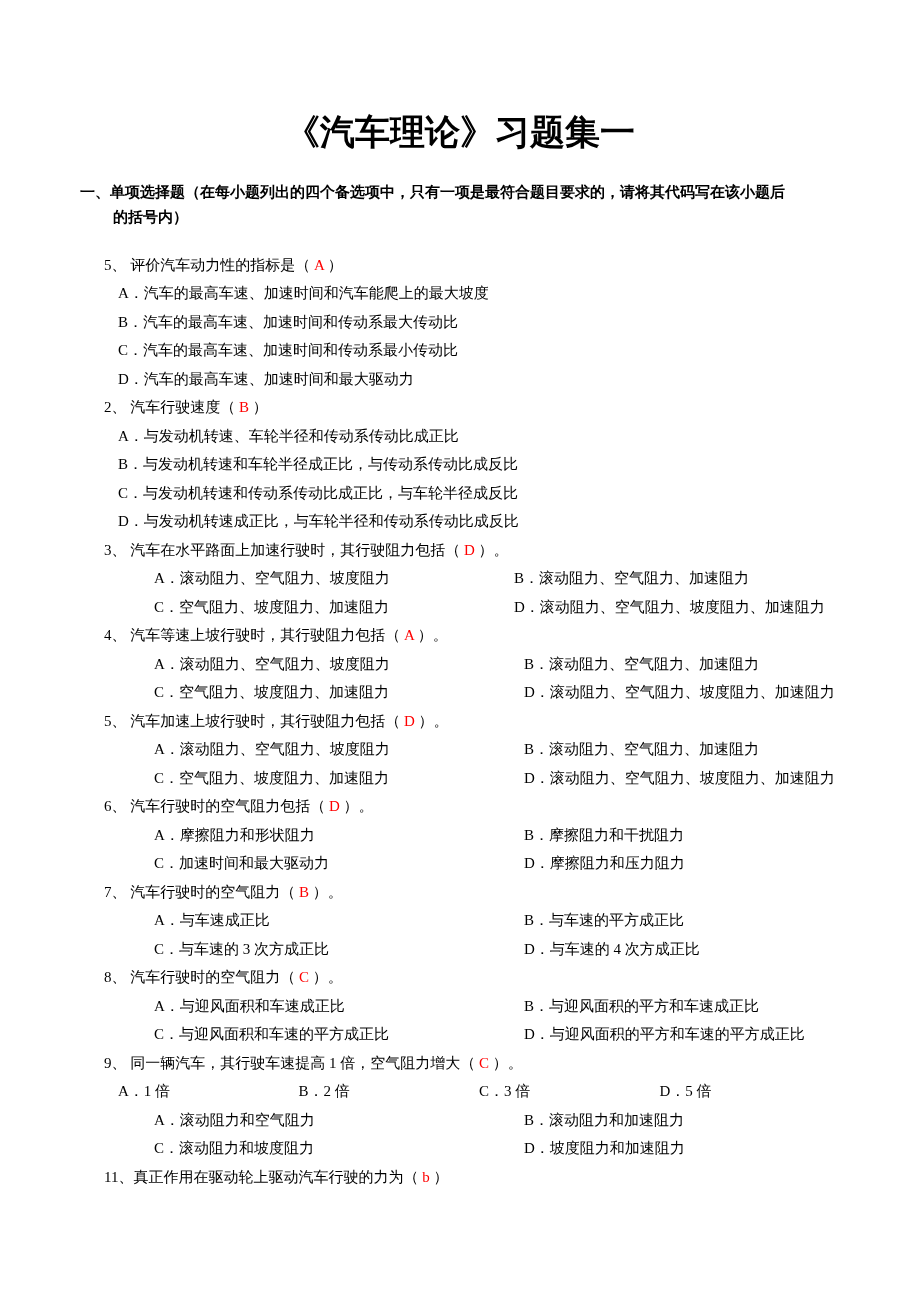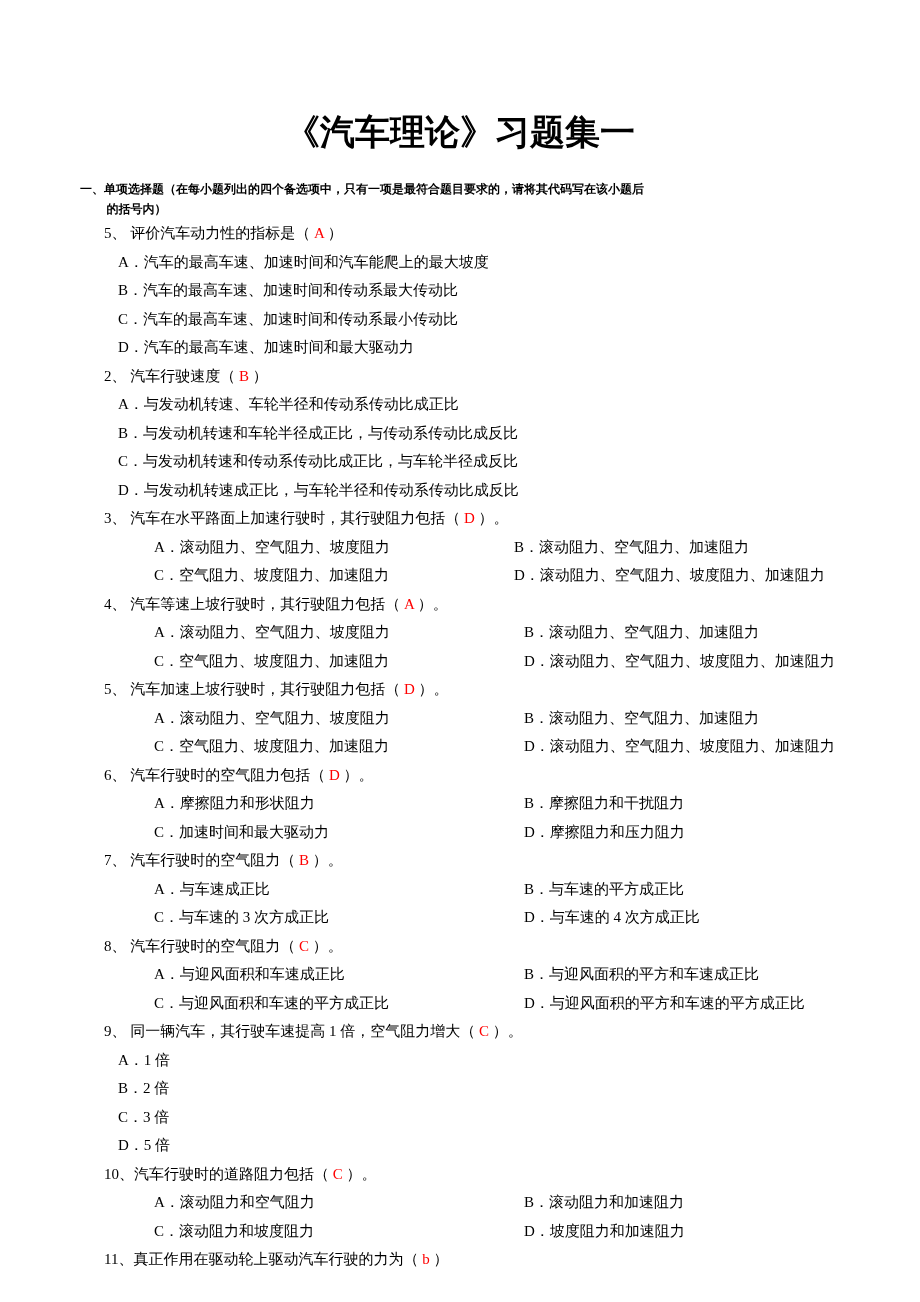--- a/index.html
+++ b/index.html
@@ -16,43 +16,42 @@
     .title {
       text-align: center;
       font-size: 35px;
       font-weight: bold;
       font-family: "SimSun", "宋体", serif;
       margin-bottom: 12px;
     }
     .section-heading {
       font-family: "Microsoft YaHei", "SimHei", sans-serif;
       font-weight: bold;
-      font-size: 12px;
+      font-size: 15px;
       line-height: 1.7;
-      margin-bottom: 0;
+      margin-bottom: 21px;
     }
     .section-heading .cont { padding-left: 2.2em; display:block;}
     .question {
       padding-left: 24px;
       margin-bottom: 0;
     }
     .q-stem {
       display: block;
     }
     .answer {
       color: #ff0000;
     }
     .options-block {
       padding-left: 14px;
     }
     .options-inline {
       display: flex;
       flex-wrap: wrap;
       padding-left: 14px;
-      flex-direction: column;
     }
     .opt-col-4 > span { width: 25%; display:inline-block; }
     .opt-left { width: 360px; display:inline-block; }
     .opt-right { display:inline-block; }
     .two-col-row { display:flex;margin-left:36px; }
     .two-col-row .lcol { width: 370px; }
     .two-col-row .rcol { flex:1; }
   </style>
 </head>
 <body>
@@ -190,23 +189,20 @@
   </span>
   <div class="options-inline opt-col-4">
     <span>A．1 倍</span>
     <span>B．2 倍</span>
     <span>C．3 倍</span>
     <span>D．5 倍</span>
   </div>
 </div>
 
 <div class="question">
-  <span class="q-stem">
-    <span>10、汽车行驶时的道路阻力包括（ </span><span class="answer">C</span><span>    ）。</span>
-  </span>
   <div class="options-block">
     <div class="two-col-row">
       <span class="lcol">A．滚动阻力和空气阻力</span>
       <span class="rcol">B．滚动阻力和加速阻力</span>
     </div>
     <div class="two-col-row">
       <span class="lcol">C．滚动阻力和坡度阻力</span>
       <span class="rcol">D．坡度阻力和加速阻力</span>
     </div>
   </div>

